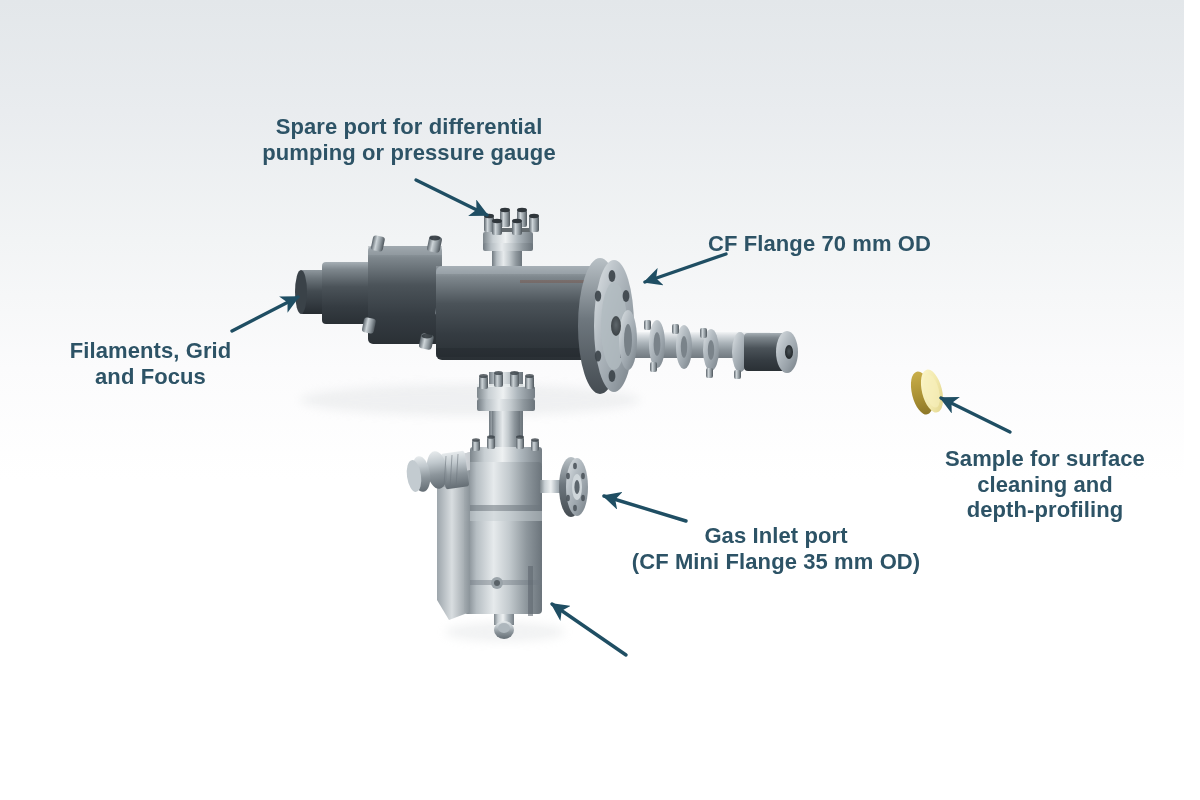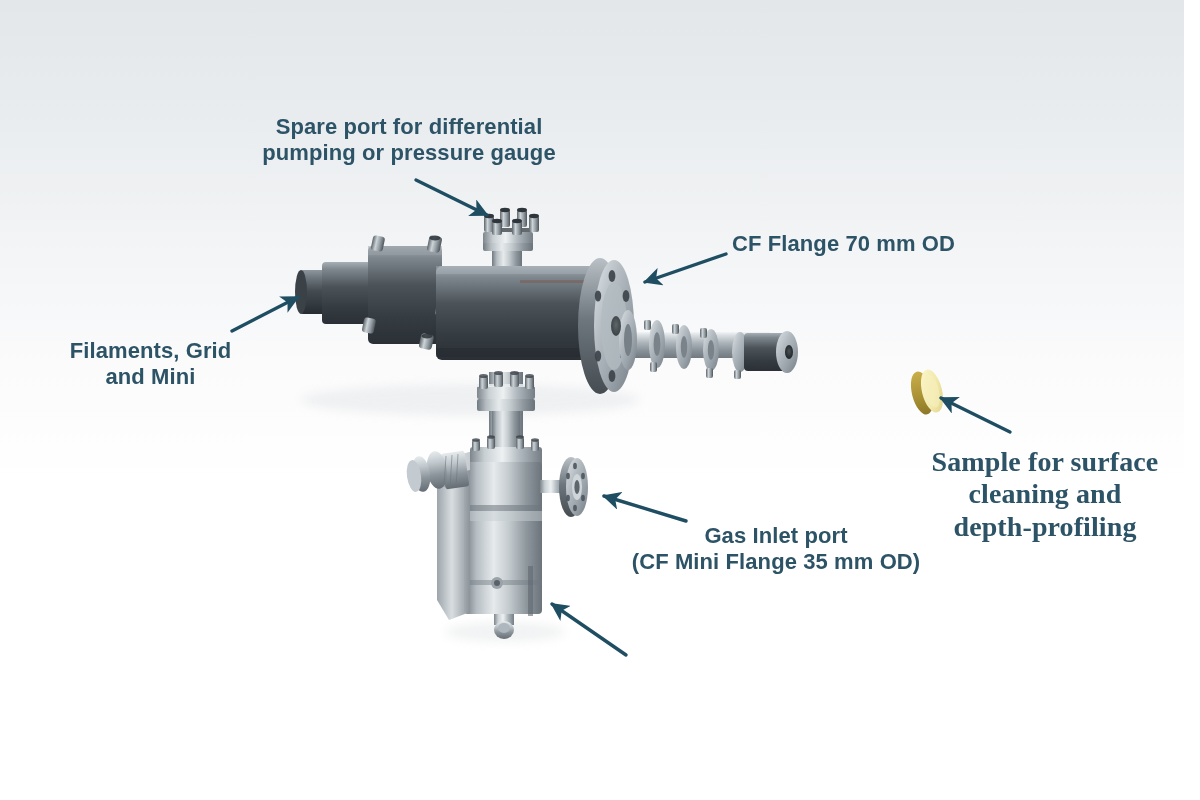--- a/index.html
+++ b/index.html
@@ -17,23 +17,23 @@
   .label{
     position:absolute;
     color:#2d5366;
     font-weight:bold;
     line-height:1.16;
     letter-spacing:0.1px;
     white-space:pre-line;
     text-align:center;
   }
   #lbl-spare{left:204px;top:114px;width:410px;font-size:22px;}
-  #lbl-cf{left:708px;top:231px;width:310px;font-size:22px;text-align:left;margin-left:24px;}
+  #lbl-cf{left:708px;top:231px;width:310px;font-size:22px;text-align:left;}
   #lbl-filaments{left:18px;top:338px;width:265px;font-size:22px;}
-  #lbl-sample{left:900px;top:446px;width:290px;font-size:28px;font-family:Liberation Serif, serif;}
+  #lbl-sample{left:900px;top:446px;width:290px;font-size:22px;}
   #lbl-gas{left:576px;top:523px;width:400px;font-size:22px;}
   #lbl-uhv{left:580px;top:664px;width:300px;font-size:22px;text-align:center;}
   
   svg.ov{position:absolute;left:0;top:0;width:1200px;height:800px;}
   svg.ov.arrows{pointer-events:none;}
 </style>
 </head>
 <body>
 
 <div id="stage">
@@ -337,21 +337,21 @@
         <line x1="626" y1="655" x2="552" y2="604"></line>
       </g>
   </svg>
 
   <div class="label" id="lbl-spare">Spare port for differential
 pumping or pressure gauge</div>
 
   <div class="label" id="lbl-cf">CF Flange 70 mm OD</div>
 
   <div class="label" id="lbl-filaments">Filaments, Grid
-and Mini</div>
+and Focus</div>
 
   <div class="label" id="lbl-sample">Sample for surface
 cleaning and
 depth-profiling</div>
 
   <div class="label" id="lbl-gas">Gas Inlet port
 (CF Mini Flange 35 mm OD)</div>
 
 
 </div>

